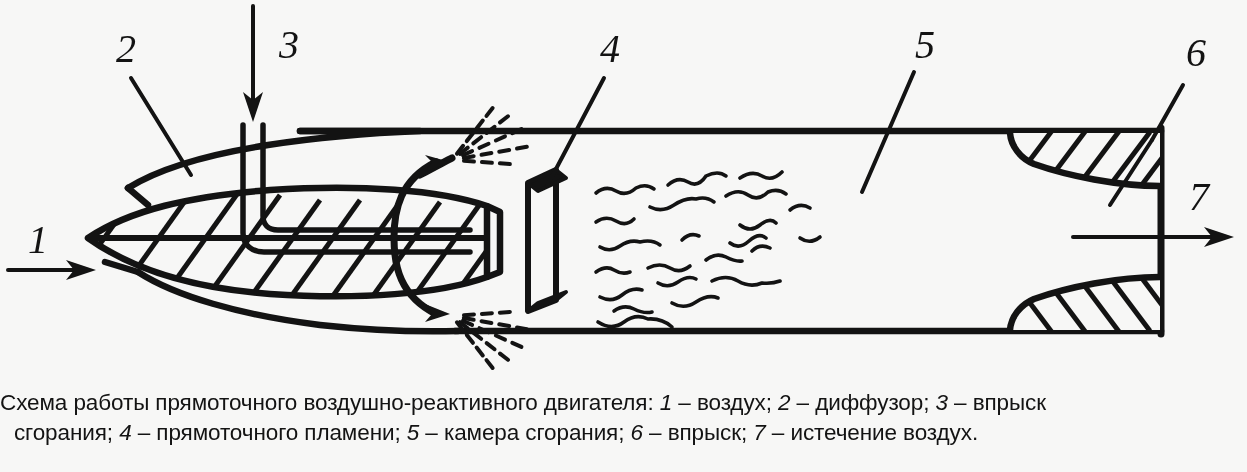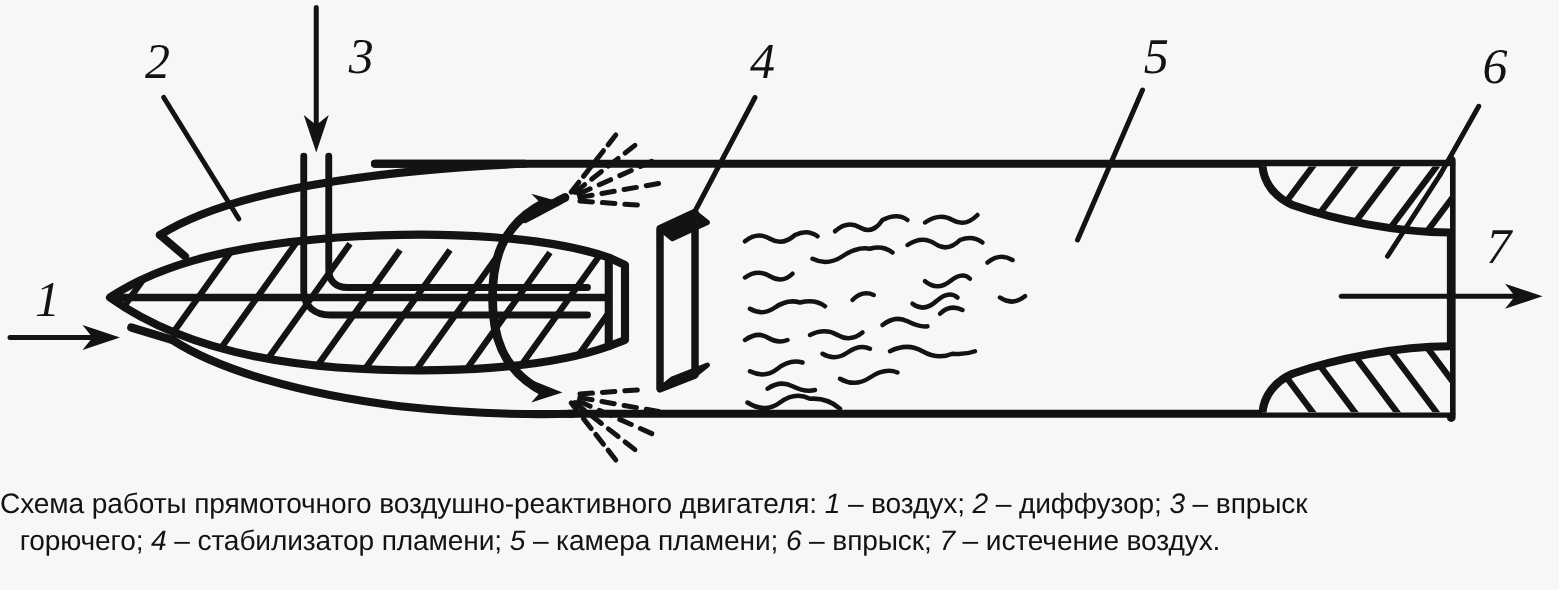--- a/index.html
+++ b/index.html
@@ -321,27 +321,27 @@
       <span>–</span>
       <span>воздух;</span>
       <span class="cap-num">2</span>
       <span>–</span>
       <span>диффузор;</span>
       <span class="cap-num">3</span>
       <span>–</span>
       <span>впрыск</span>
     </div>
     <div class="caption-line">
-      <span>горючего;</span>
+      <span>сгорания;</span>
       <span class="cap-num">4</span>
       <span>–</span>
-      <span>стабилизатор пламени;</span>
+      <span>прямоточного пламени;</span>
       <span class="cap-num">5</span>
       <span>–</span>
-      <span>камера пламени;</span>
+      <span>камера сгорания;</span>
       <span class="cap-num">6</span>
       <span>–</span>
       <span>впрыск;</span>
       <span class="cap-num">7</span>
       <span>–</span>
       <span>истечение воздух.</span>
     </div>
   </div>
 
 </div>

